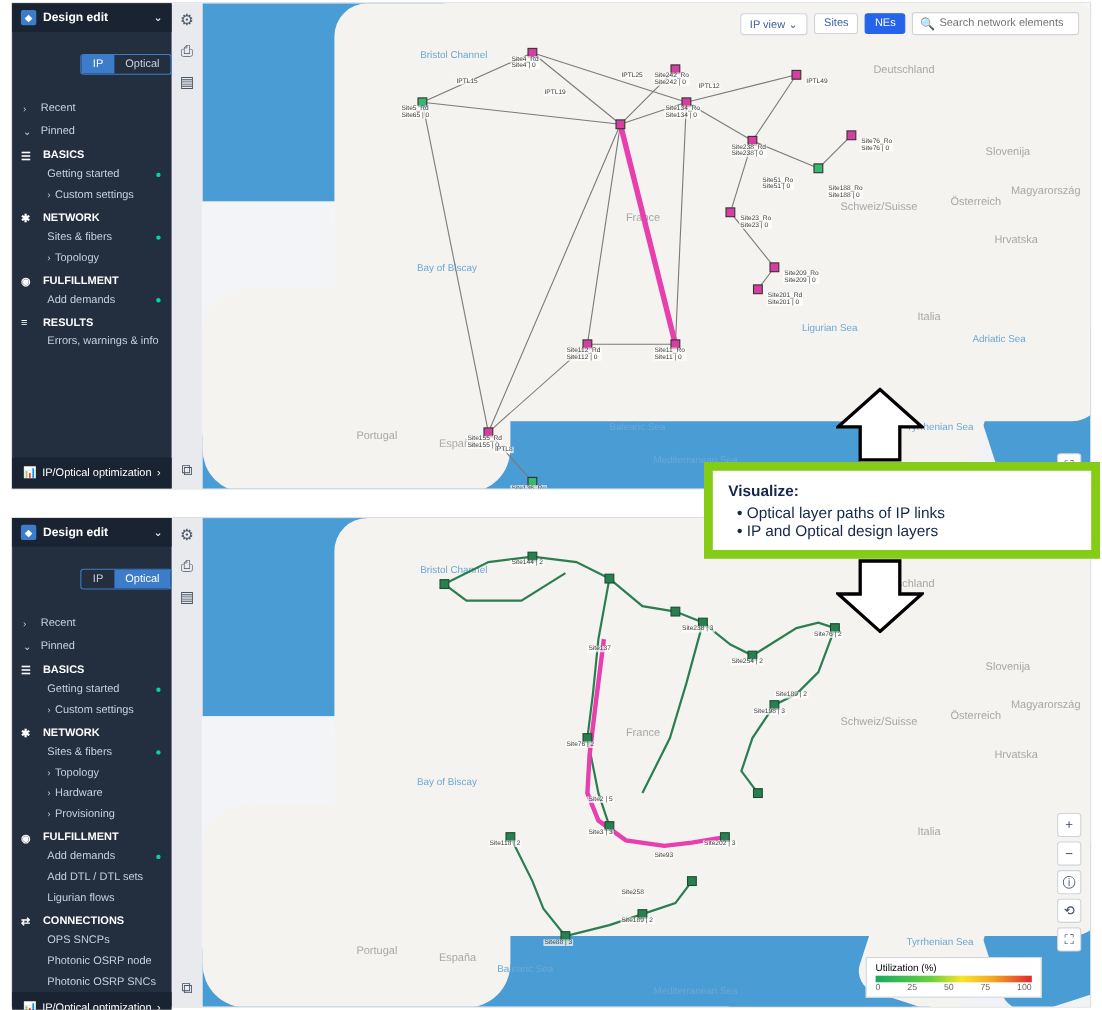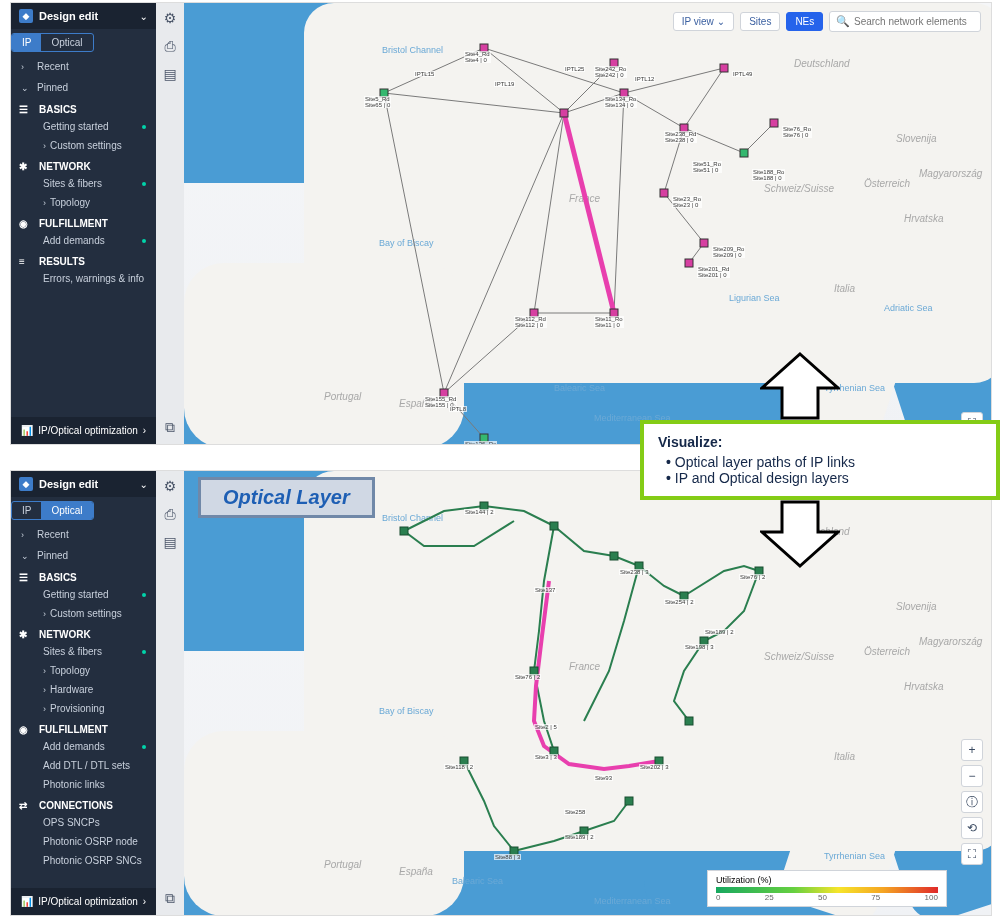--- a/index.html
+++ b/index.html
@@ -10,21 +10,21 @@
   .panel.bottom { top: 470px; height: 446px; }
   
   .app { display: flex; width: 100%; height: 100%; border: 1px solid #ddd; }
   
   
   .sidebar { width: 145px; background: #232e3f; color: #fff; display: flex; flex-direction: column; font-size: 10px; position: relative; }
   .sb-header { display: flex; align-items: center; padding: 6px 8px; background: #1a2331; }
   .sb-logo { width: 14px; height: 14px; background: #3d7cc9; border-radius: 2px; margin-right: 6px; display:flex; align-items:center; justify-content:center; color:#fff; font-size:9px;}
   .sb-title { flex: 1; font-weight: bold; font-size: 11px; }
   .sb-chev { margin-left: auto; }
-  .sb-toggle { display: flex; justify-content: flex-start; padding: 4px 0; }
+  .sb-toggle { display: flex; justify-content: flex-end; padding: 20px 0; }
   .tog { display: inline-flex; border: 1px solid #3d7cc9; border-radius: 3px; overflow: hidden; }
   .tog span { padding: 3px 10px; font-size: 10px; cursor: pointer; }
   .tog .active { background: #3d7cc9; color: #fff; }
   .tog .inactive { background: transparent; color: #c8d0dc; }
   .sb-item { display: flex; align-items: center; padding: 5px 10px; color: #c8d0dc; cursor: pointer; }
   .sb-item .chv { width: 10px; margin-right: 6px; font-size: 9px; }
   .sb-section { padding: 6px 10px 2px 28px; color: #fff; font-weight: bold; font-size: 10px; position: relative; }
   .sb-section .secicon { position: absolute; left: 8px; top: 6px; width: 14px; height: 14px; }
   .sb-sub { padding: 4px 10px 4px 32px; color: #c8d0dc; font-size: 10px; cursor: pointer; display:flex; align-items:center; justify-content:space-between;}
   .sb-sub .dot { width:4px; height:4px; border-radius:50%; background:#00d4aa; }
@@ -47,35 +47,35 @@
   .mc-search input { border:none; outline:none; font-size:10px; width:120px;}
   
   .map-zoom { position:absolute; right:8px; bottom:50px; z-index:40; display:flex; flex-direction:column; gap:4px;}
   .mz { width:22px; height:22px; background:#fff; border:1px solid #d0d4da; border-radius:3px; display:flex; align-items:center; justify-content:center; cursor:pointer; font-size:12px; color:#394960;}
   
   .layer-badge { position:absolute; top:6px; left:14px; background:#d0d8e4; border:3px solid #7088a8; color:#1e5fb4; font-weight:bold; font-size:20px; padding:6px 22px; z-index:50; font-style:italic;}
   
   
   .land { position:absolute; background:#f4f3f0; }
   .sea { position:absolute; background:#4a9cd4; }
-  .country-label { position:absolute; color:#a8a8a8; font-size:10px; font-style:italic; z-index:5;}
+  .country-label { position:absolute; color:#a8a8a8; font-size:10px; z-index:5;}
   .sea-label { position:absolute; color:#6ba9d6; font-size:9px; z-index:5;}
   
-  .util-legend { position:absolute; bottom:8px; right:44px; background:#fff; border:1px solid #d0d4da; padding:4px 8px; font-size:9px; z-index:40; width:240px;}
+  .util-legend { position:absolute; bottom:8px; right:44px; background:#fff; border:1px solid #d0d4da; padding:4px 8px; font-size:9px; z-index:40; width:160px;}
   .util-bar { height:6px; background:linear-gradient(90deg,#18a860 0%,#66d040 35%,#f6e52b 55%,#f5a623 75%,#e02a2a 100%); margin-top:2px;}
   .util-ticks { display:flex; justify-content:space-between; font-size:8px; color:#666;}
   
   .node { position:absolute; z-index:20; }
   .node .lbl { position:absolute; top:8px; left:-20px; font-size:6px; color:#3a3a3a; white-space:nowrap; background:rgba(255,255,255,0.7); padding:0 1px; line-height:1;}
   
   svg.net { position:absolute; top:0; left:0; width:100%; height:100%; z-index:15;}
   
   
   .callout-wrap { position:absolute; top:352px; left:640px; width:360px; z-index:100; }
-  .callout { background:#fff; border:4px solid #84cc16; padding:10px 14px; font-size:14px; color:#152849;}
+  .callout { background:#fff; border:8px solid #84cc16; padding:10px 14px; font-size:14px; color:#152849;}
   .callout .hd { font-weight:bold; margin-bottom:4px;}
   .callout ul { list-style:none; padding-left:8px;}
   .callout li::before { content:"• "; color:#152849; font-weight:bold;}
 </style>
 </head>
 <body>
 
 <div class="panel top">
 <div class="app">
 
@@ -356,21 +356,21 @@
 
     <div class="sb-section"><span class="secicon">◉</span><span>FULFILLMENT</span></div>
     <div class="sb-sub">
           <span>Add demands</span>
           <span class="dot"></span>
         </div>
     <div class="sb-sub">
           <span>Add DTL / DTL sets</span>
         </div>
     <div class="sb-sub">
-          <span>Photonic links</span>
+          <span>Ligurian flows</span>
         </div>
 
     <div class="sb-section"><span class="secicon">⇄</span><span>CONNECTIONS</span></div>
     <div class="sb-sub">
           <span>OPS SNCPs</span>
         </div>
     <div class="sb-sub">
           <span>Photonic OSRP node</span>
         </div>
     <div class="sb-sub">
@@ -393,21 +393,20 @@
 
   <div class="map">
     <div class="sea" style="left:0; top:0; width:220px; height:180px;"></div>
     <div class="sea" style="left:0; top:335px; width:645px; height:110px; border-top-left-radius:120px 60px;"></div>
     <div class="sea" style="left:460px; top:280px; width:220px; height:170px; border-radius:40px;"></div>
     <div class="sea" style="left:690px; top:180px; width:120px; height:265px; transform:rotate(-18deg); border-radius:30px;"></div>
     <div class="land" style="left:120px; top:0; width:700px; height:380px; background:#f4f3f0; border-radius:30px;"></div>
     <div class="land" style="left:0; top:260px; width:280px; height:185px; background:#f4f3f0; border-radius:40px;"></div>
     <div class="land" style="left:620px; top:245px; width:100px; height:200px; background:#f4f3f0; border-radius:20px; transform:rotate(18deg);"></div>
 
-    <div class="layer-badge">Optical Layer</div>
 
     <div class="map-zoom">
       <div class="mz">+</div>
       <div class="mz">−</div>
       <div class="mz">ⓘ</div>
       <div class="mz">⟲</div>
       <div class="mz">⛶</div>
     </div>
 
     <div class="util-legend">

